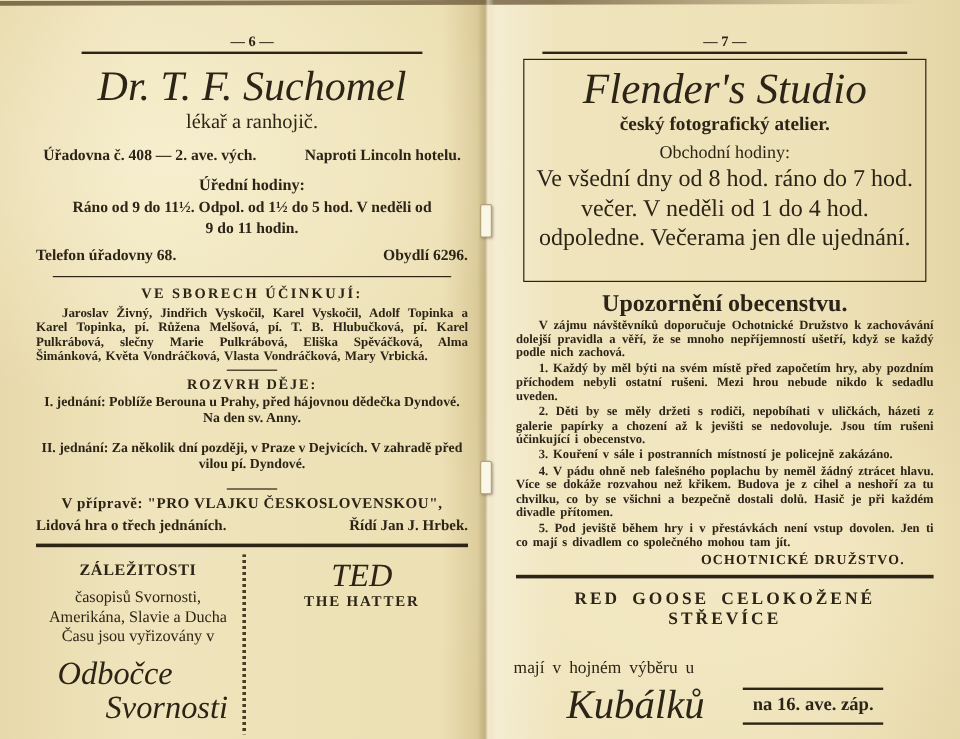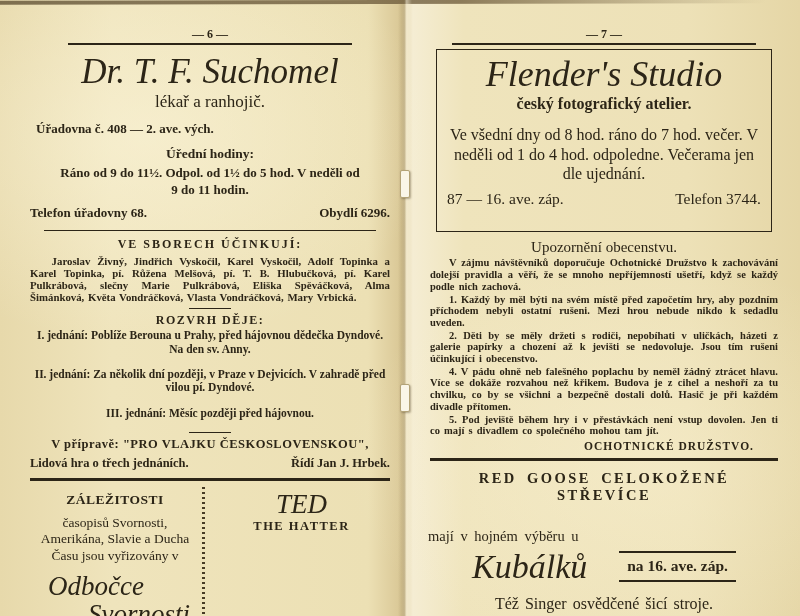--- a/index.html
+++ b/index.html
@@ -54,25 +54,25 @@
   .ad-name-1{font-style:italic;font-size:27px;line-height:1.05;text-align:left;padding-left:16px;margin-top:8px;}
   .ad-name-2{font-style:italic;font-size:27px;line-height:1.05;text-align:right;padding-right:8px;}
   .ad-name-ted{font-style:italic;font-size:27px;line-height:1;text-align:center;margin-top:6px;}
   .ad-tag{text-align:center;font-weight:bold;font-size:12.5px;letter-spacing:1.5px;margin-top:1px;}
 
   
   .flender-box{border:1.5px solid #2c2517;margin:4px 8px 0 8px;padding:4px 10px 23px 10px;}
   .fl-name{font-style:italic;font-size:36px;line-height:1.15;text-align:center;}
   .fl-sub{text-align:center;font-weight:bold;font-size:16px;margin-top:0;}
   .fl-hours-label{text-align:center;font-size:15px;margin-top:7px;}
-  .fl-hours{text-align:center;font-size:16px;line-height:1.22;margin-top:12px;}
+  .fl-hours{text-align:center;font-size:20px;line-height:1.22;margin-top:0;}
   .fl-addr-row{display:flex;justify-content:space-between;font-size:15.5px;margin-top:6px;}
 
   
-  .notice-head{text-align:center;font-weight:normal;font-size:15px;margin-top:7px;}
+  .notice-head{text-align:center;font-weight:bold;font-size:20px;margin-top:7px;}
   .notice-p{font-weight:bold;font-size:10.5px;line-height:1.1;text-align:justify;text-indent:1.8em;margin:1.5px 2px 0 2px;word-spacing:1.5px;}
   .notice-sig{text-align:right;font-weight:bold;font-size:11.5px;letter-spacing:1px;padding-right:26px;margin-top:3px;}
   .page-right .rule-thick{margin:6px 2px 0 2px;}
 
   
   .rg-head{text-align:center;font-weight:bold;font-size:14.5px;letter-spacing:2.5px;margin-top:9px;word-spacing:4px;}
   .rg-line{text-align:left;font-weight:normal;font-size:14.5px;margin-top:24px;word-spacing:3px;}
   .rg-row{display:flex;justify-content:center;align-items:center;gap:32px;margin-top:5px;}
   .rg-name{font-style:italic;font-size:34px;line-height:1;}
   .rg-box{border-top:2.5px solid #2c2517;border-bottom:2.5px solid #2c2517;padding:4px 8px 5px 8px;font-size:15.5px;font-weight:bold;}
@@ -89,20 +89,21 @@
 
   <div class="page page-left">
     <div class="pagenum">— 6 —</div>
     <hr class="pagehead-rule">
 
     <div>
       <div class="dr-name">Dr. T. F. Suchomel</div>
       <div class="dr-sub">lékař a ranhojič.</div>
       <div class="dr-address">
         <span>Úřadovna č. 408 — 2. ave. vých.</span>
+        <span>Naproti Lincoln hotelu.</span>
       </div>
       <div class="hours-label">Úřední hodiny:</div>
       <div class="hours-text">Ráno od 9 do 11½. Odpol. od 1½ do 5 hod. V neděli od
 9 do 11 hodin.</div>
       <div class="phones">
         <span>Telefon úřadovny 68.</span>
         <span>Obydlí 6296.</span>
       </div>
     </div>
 
@@ -112,21 +113,20 @@
       <div class="sec-head">VE SBORECH ÚČINKUJÍ:</div>
       <div class="cast-text">Jaroslav Živný, Jindřich Vyskočil, Karel Vyskočil, Adolf Topinka a Karel Topinka, pí. Růžena Melšová, pí. T. B. Hlubučková, pí. Karel Pulkrábová, slečny Marie Pulkrábová, Eliška Spěváčková, Alma Šimánková, Květa Vondráčková, Vlasta Vondráčková, Mary Vrbická.</div>
     </div>
 
     <hr class="rule-short">
 
     <div>
       <div class="sec-head" style="letter-spacing:1.5px;margin-top:0;">ROZVRH DĚJE:</div>
       <p class="act">I. jednání: Poblíže Berouna u Prahy, před hájovnou dědečka Dyndové. Na den sv. Anny.</p>
       <p class="act">II. jednání: Za několik dní později, v Praze v Dejvicích. V zahradě před vilou pí. Dyndové.</p>
-      <p class="act">III. jednání: Měsíc později před hájovnou.</p>
     </div>
 
     <hr class="rule-short">
 
     <div>
       <div class="upcoming-1">V přípravě: "PRO VLAJKU ČESKOSLOVENSKOU",</div>
       <div class="upcoming-row">
         <span>Lidová hra o třech jednáních.</span>
         <span>Řídí Jan J. Hrbek.</span>
       </div>
@@ -151,32 +151,30 @@
     </div>
   </div>
 
   <div class="page page-right">
     <div class="pagenum">— 7 —</div>
     <hr class="pagehead-rule">
 
     <div class="flender-box">
       <div class="fl-name">Flender's Studio</div>
       <div class="fl-sub">český fotografický atelier.</div>
+      <div class="fl-hours-label">Obchodní hodiny:</div>
       <div class="fl-hours">Ve všední dny od 8 hod. ráno do 7 hod. večer. V neděli od 1 do 4 hod. odpoledne.  Večerama jen dle ujednání.</div>
-      <div class="fl-addr-row">
-        <span>87 — 16. ave. záp.</span>
-        <span>Telefon 3744.</span>
-      </div>
     </div>
 
     <div>
       <div class="notice-head">Upozornění obecenstvu.</div>
       <p class="notice-p">V zájmu návštěvníků doporučuje Ochotnické Družstvo k zachovávání dolejší pravidla a věří, že se mnoho nepříjemností ušetří, když se každý podle nich zachová.</p>
       <p class="notice-p">1. Každý by měl býti na svém místě před započetím hry, aby pozdním příchodem nebyli ostatní rušeni. Mezi hrou nebude nikdo k sedadlu uveden.</p>
       <p class="notice-p">2. Děti by se měly držeti s rodiči, nepobíhati v uličkách, házeti z galerie papírky a chození až k jevišti se nedovoluje. Jsou tím rušeni účinkující i obecenstvo.</p>
+      <p class="notice-p">3. Kouření v sále i postranních místností je policejně zakázáno.</p>
       <p class="notice-p">4. V pádu ohně neb falešného poplachu by neměl žádný ztrácet hlavu. Více se dokáže rozvahou než křikem. Budova je z cihel a neshoří za tu chvilku, co by se všichni a bezpečně dostali dolů. Hasič je při každém divadle přítomen.</p>
       <p class="notice-p">5. Pod jeviště během hry i v přestávkách není vstup dovolen. Jen ti co mají s divadlem co společného mohou tam jít.</p>
       <div class="notice-sig">OCHOTNICKÉ DRUŽSTVO.</div>
     </div>
 
     <hr class="rule-thick">
 
     <div>
       <div class="rg-head">RED GOOSE CELOKOŽENÉ STŘEVÍCE</div>
       <div class="rg-line">mají v hojném výběru u</div>

